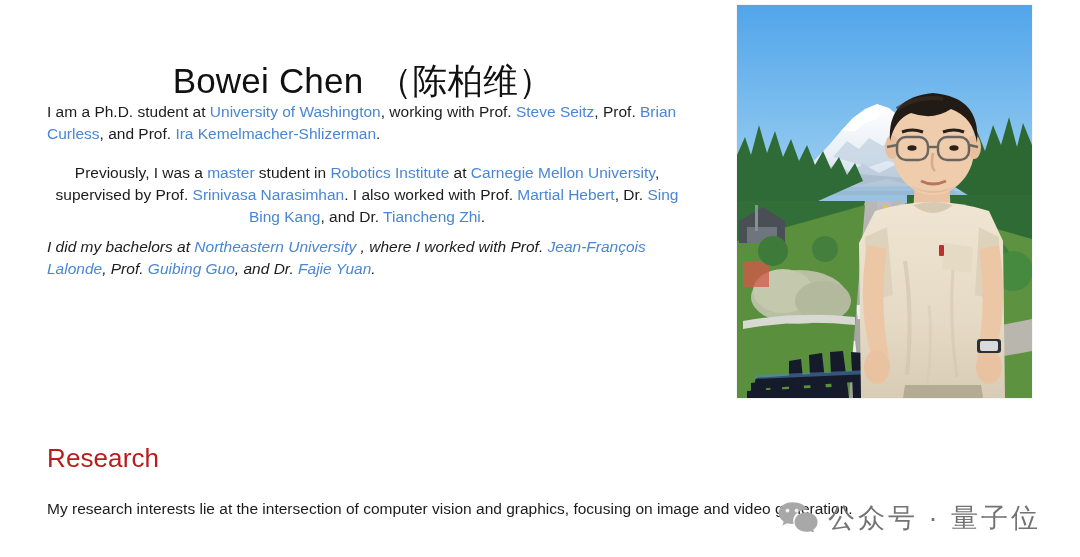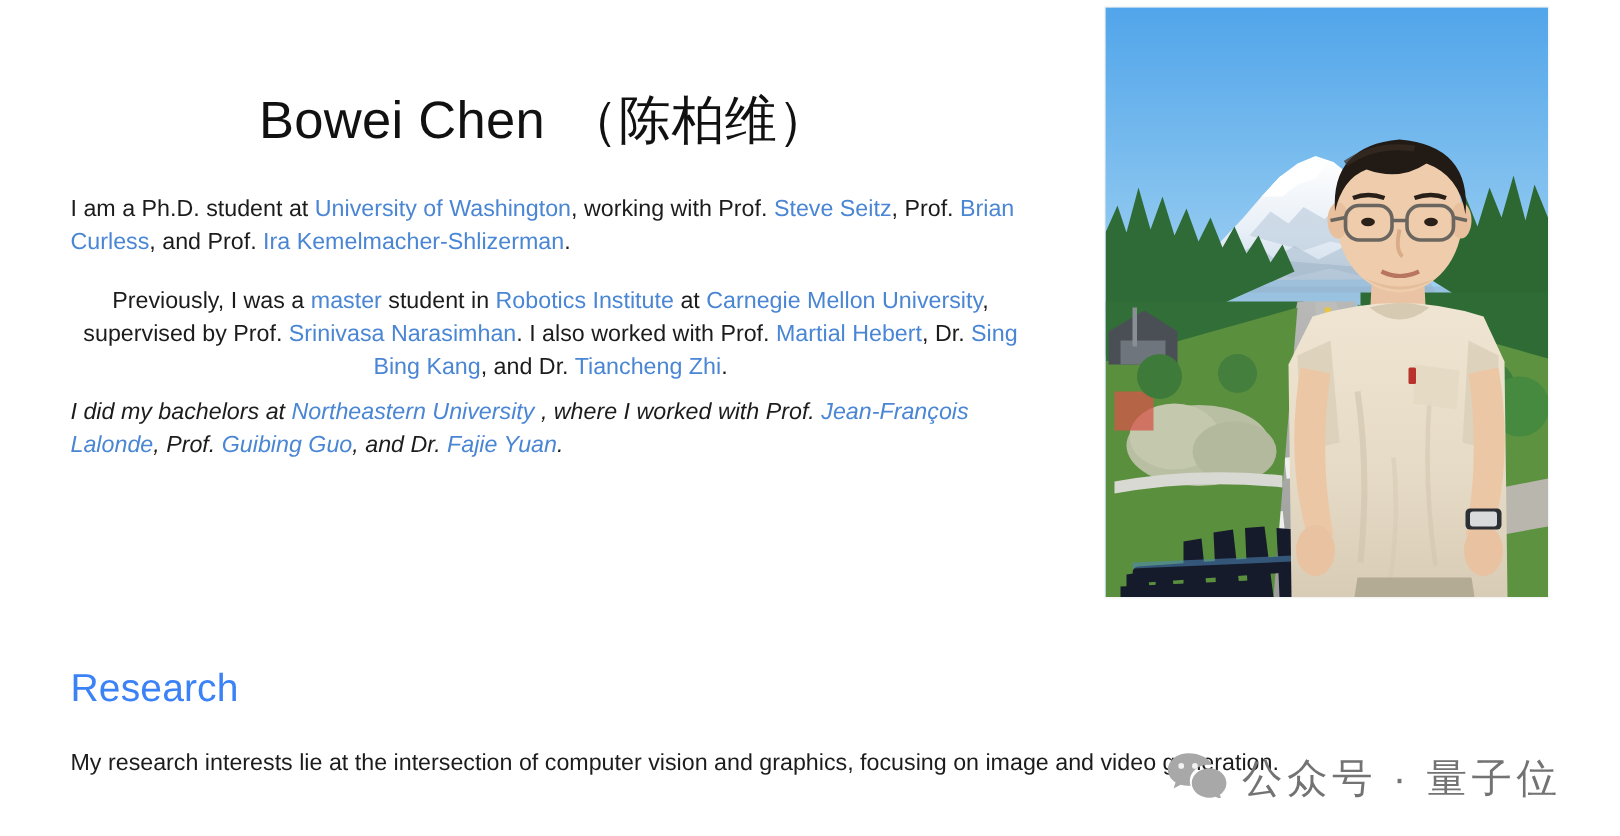--- a/index.html
+++ b/index.html
@@ -44,21 +44,21 @@
   .page-title .cn-name {
     margin-left: 14px;
   }
 
   .bio {
     margin: 0;
     font-size: 15.5px;
     line-height: 1.42;
     color: #1c1c1c;
   }
-  .bio.p1 { margin-top: 28px; }
+  .bio.p1 { }
   .bio.p2 { margin-top: 17px; text-align: center; }
   .bio.p3 { margin-top: 8px; font-style: italic; }
 
   a.link, .link {
     color: #4a86d4;
     text-decoration: none;
   }
 
   .social-links {
     margin: 0;
@@ -76,21 +76,21 @@
   .section {
     position: absolute;
     left: 47px;
     top: 443px;
     width: 1000px;
   }
   .section-title {
     font-size: 26px;
     font-weight: 400;
     margin: 0;
-    color: #3b82f6;
+    color: #b91c1c;
     letter-spacing: 0.1px;
   }
   .section-body {
     margin: 0;
     padding-top: 24px;
     font-size: 15.5px;
     line-height: 1.42;
     color: #1c1c1c;
   }
 

